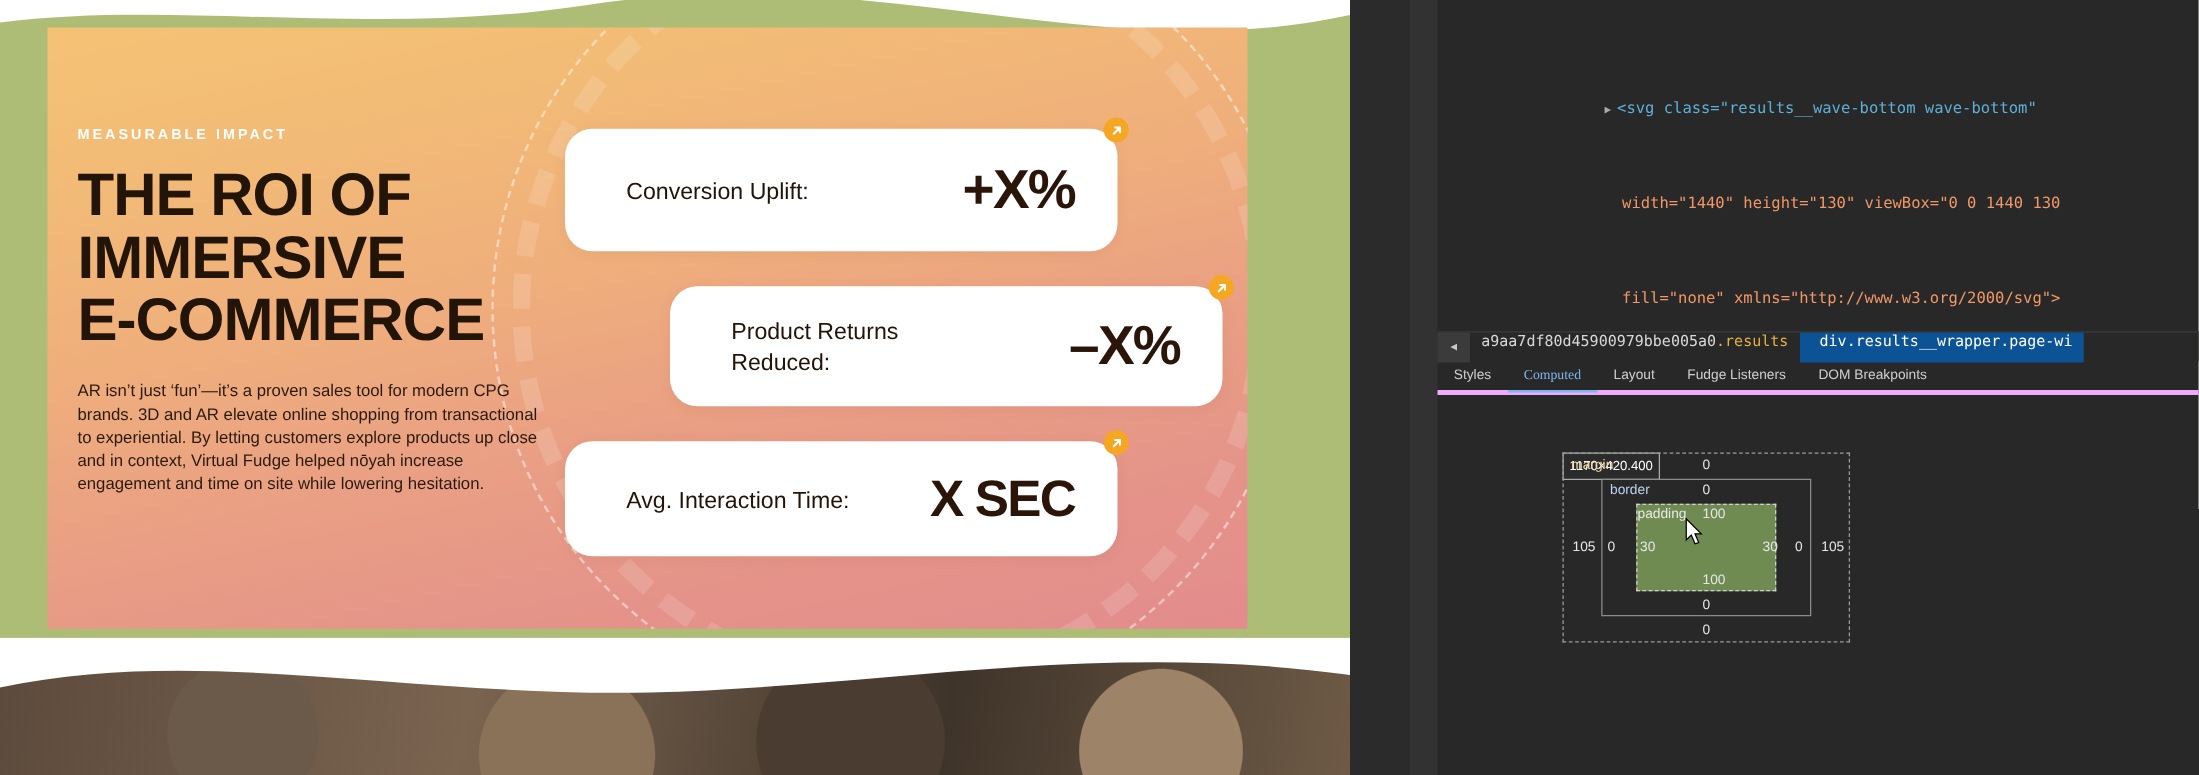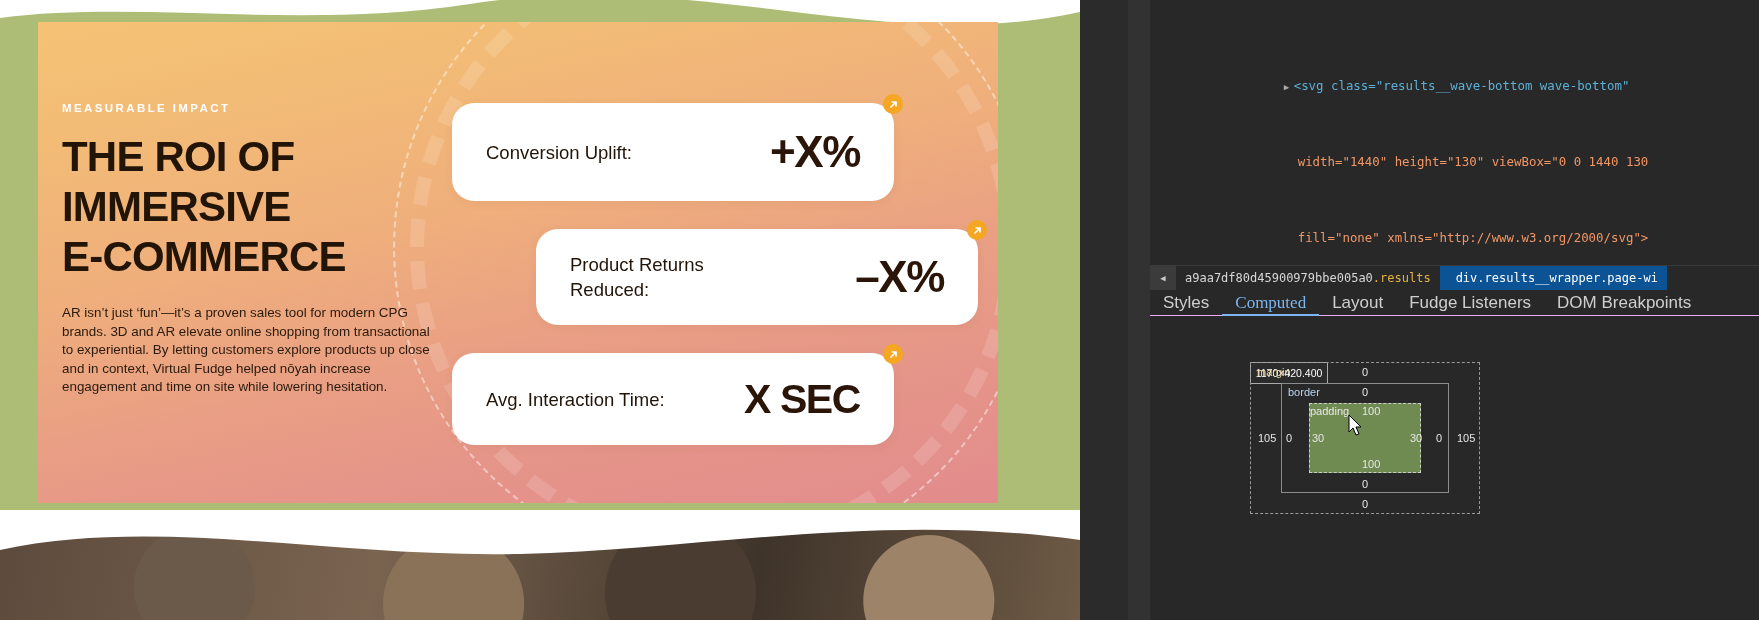--- a/index.html
+++ b/index.html
@@ -89,21 +89,21 @@
   }
   .overline {
     font-size: 11.5px;
     font-weight: 700;
     letter-spacing: 2.4px;
     color: #ffffff;
     text-transform: uppercase;
     margin-bottom: 18px;
   }
   .results-title {
-    font-size: 42px;
+    font-size: 48px;
     line-height: 50px;
     font-weight: 700;
     letter-spacing: -0.8px;
     color: #231408;
     margin-bottom: 22px;
   }
   .results-content {
     font-size: 13.4px;
     line-height: 18.5px;
     color: #2a1a0d;
@@ -129,20 +129,21 @@
   .card-1 { left: 0px;  top: 0px;   width: 442px; height: 98px; }
   .card-2 { left: 84px; top: 126px; width: 442px; height: 96px; }
   .card-3 { left: 0px;  top: 250px; width: 442px; height: 92px; }
 
   .card-label {
     font-size: 18.5px;
     line-height: 25px;
     color: #231408;
     font-weight: 400;
     max-width: 185px;
+    margin-left: 15px;
   }
   .card-value {
     font-size: 44px;
     font-weight: 700;
     letter-spacing: -1.4px;
     color: #2b1508;
     white-space: nowrap;
   }
   .card-value.sec { font-size: 41px; }
 
@@ -217,38 +218,38 @@
     width: 26px; height: 24px;
     background: #3b3b3b;
     color: #c9c9c9;
     display: flex; align-items: center; justify-content: center;
     font-size: 9px;
     flex: none;
   }
   .crumb {
     padding: 0 9px;
     height: 24px;
-    display: flex; align-items: center;
+    display: flex; align-items: flex-start;
     color: #d8d8d8;
     white-space: nowrap;
     flex: none;
   }
   .crumb.active { background: #0b5394; color: #ffffff; padding-left: 16px; }
   .crumb .cls { color: #e3b341; }
 
   
   .dt-tabs {
     position: absolute;
     left: 22px; top: 289px;
     width: 609px; height: 27px;
-    border-bottom: 1px solid #f0abfc;
+    border-bottom: 4px solid #f0abfc;
     display: flex;
     align-items: center;
     font-family: "Liberation Sans", sans-serif;
-    font-size: 17px;
+    font-size: 11px;
   }
   .dt-tab {
     padding: 0 13px;
     height: 27px;
     line-height: 27px;
     color: #cfcfcf;
     white-space: nowrap;
   }
   .dt-tab.active {
     color: #7cb7f0;

